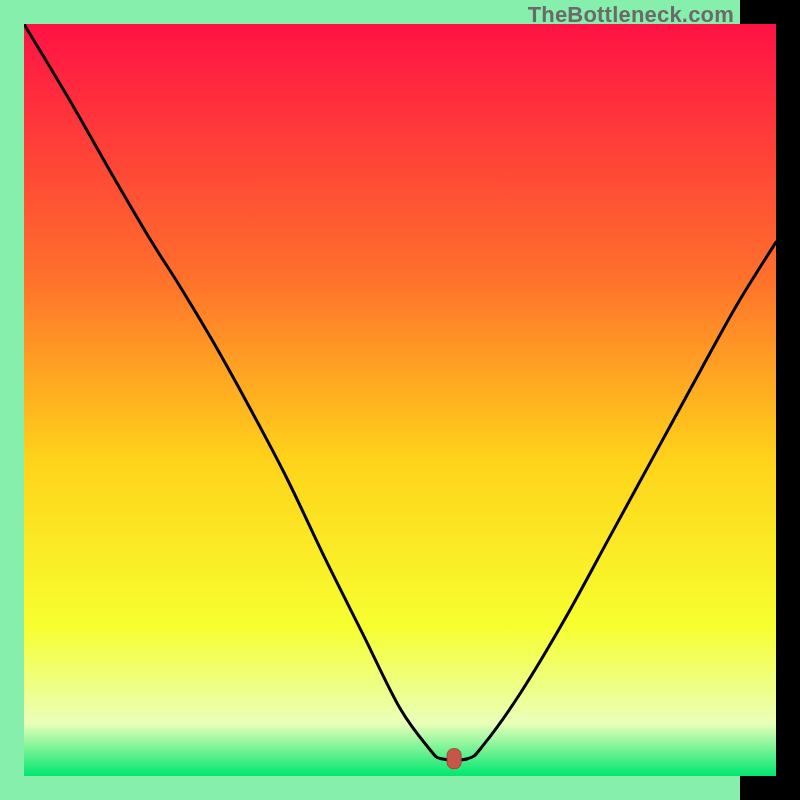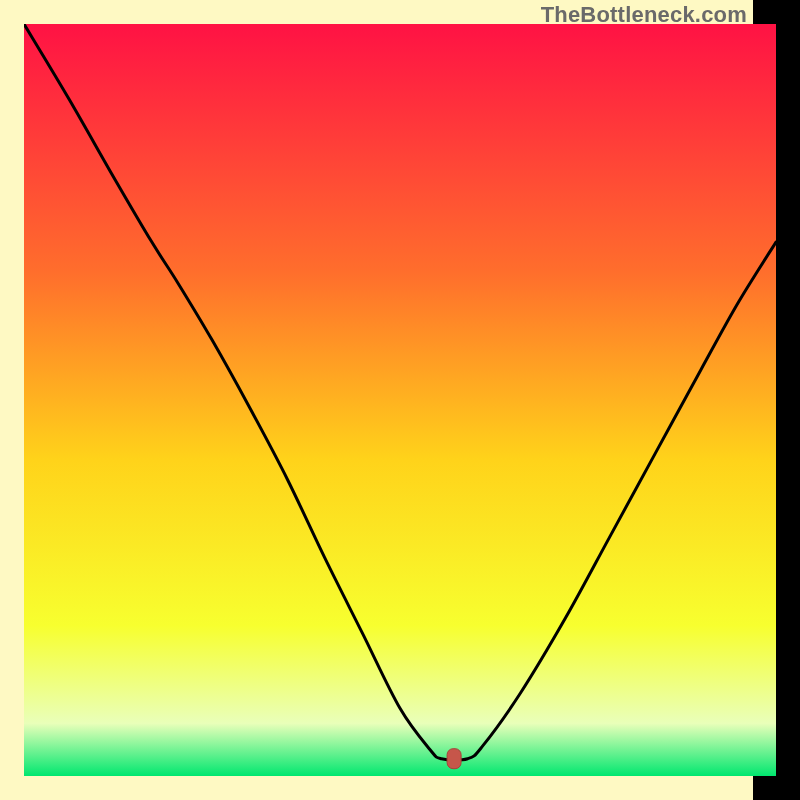--- a/index.html
+++ b/index.html
@@ -9,22 +9,21 @@
     height: 800px;
     background: #000;
     overflow: hidden;
   }
   .frame {
     position: absolute;
     left: 0;
     top: 0;
     width: 740px;
     height: 800px;
-    background: #fef9c3;
-    padding-left: 13px;
+    background: #86efac;
   }
   .plot {
     position: absolute;
     left: 24px;
     top: 24px;
     width: 752px;
     height: 752px;
     overflow: hidden;
   }
   .watermark {

